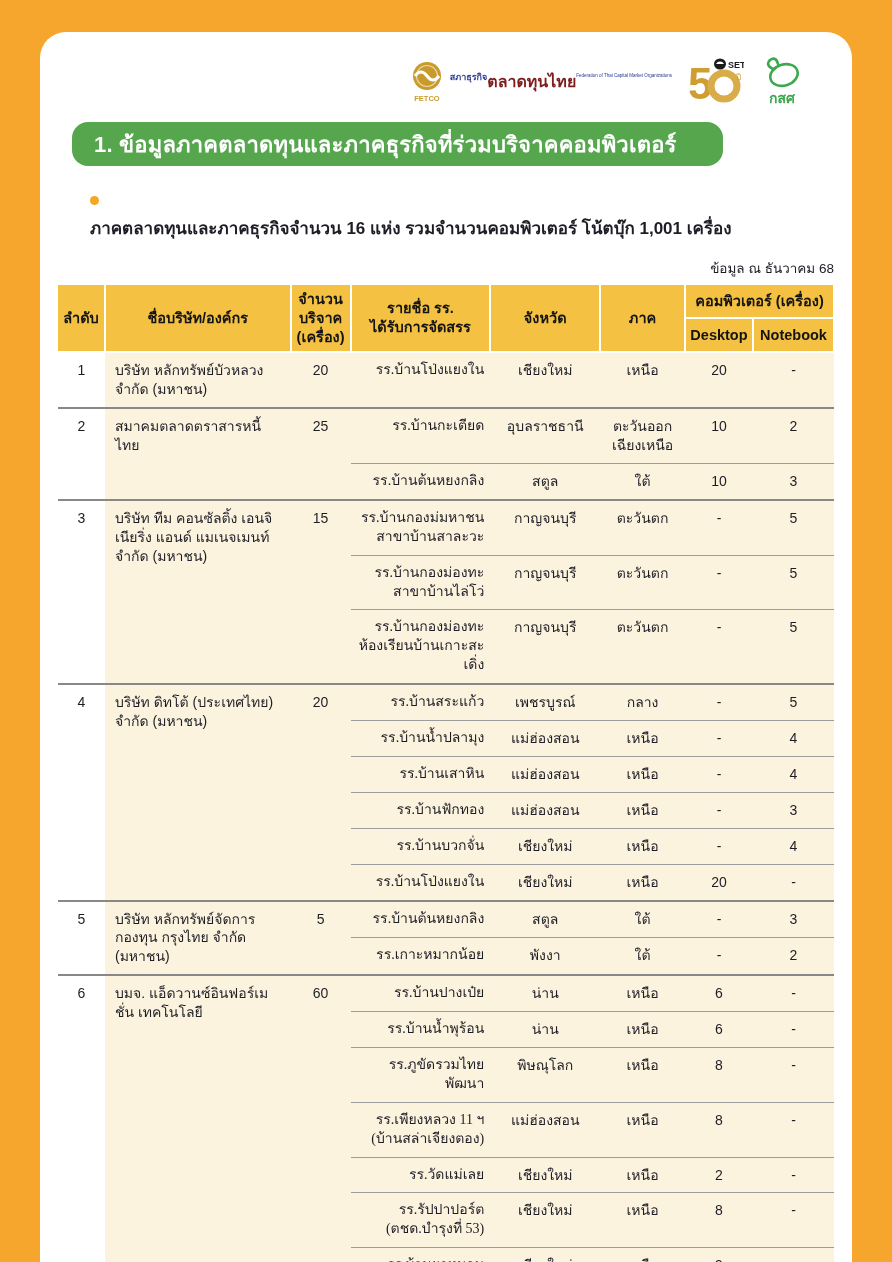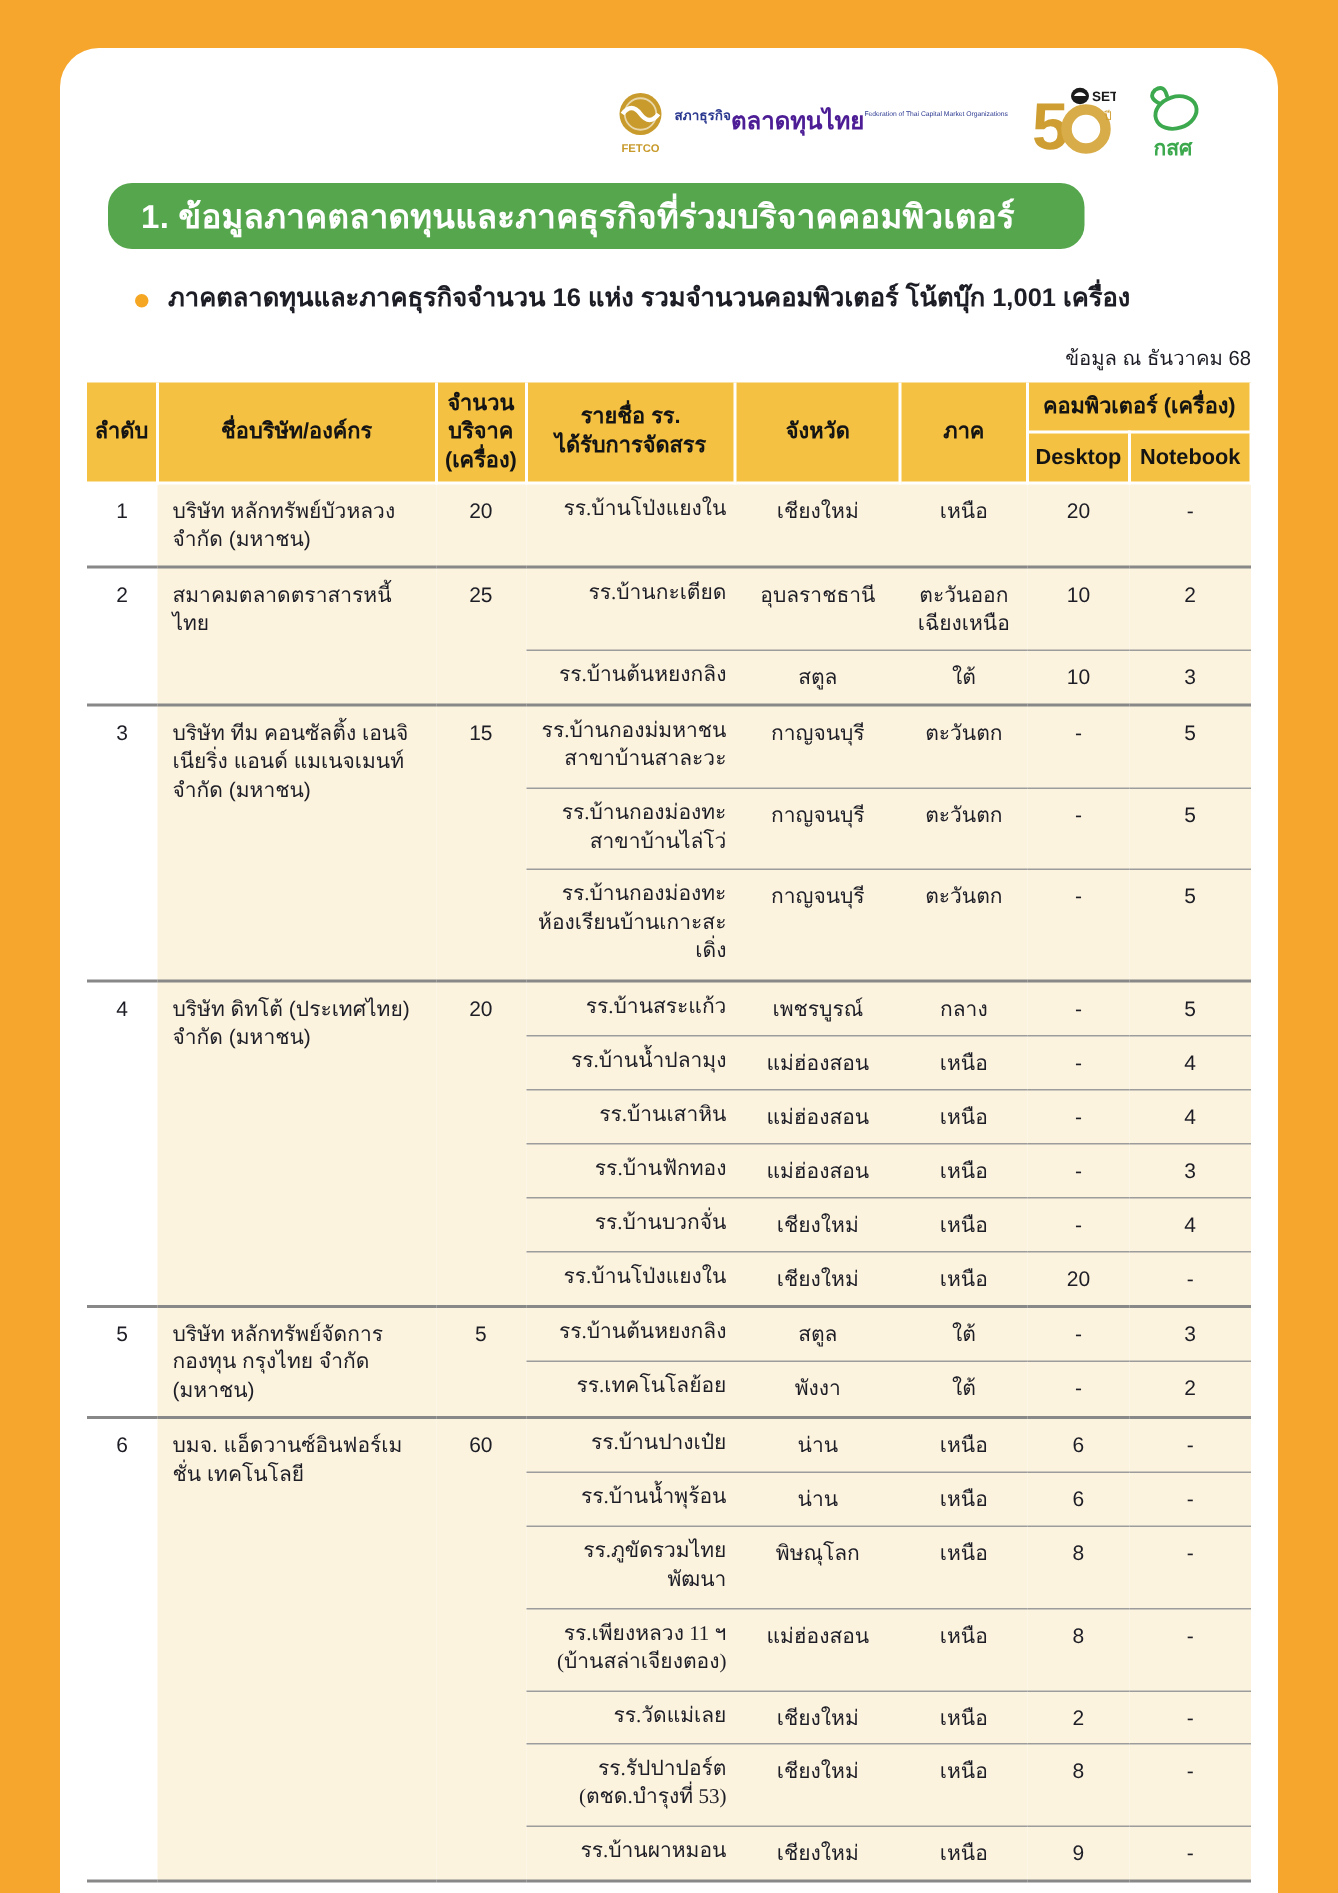--- a/index.html
+++ b/index.html
@@ -22,37 +22,37 @@
   }
   
   .logo-row {
     display:flex; justify-content:flex-end; align-items:center;
     gap:16px; padding:24px 50px 0 0; height:76px;
   }
   .logo { display:flex; align-items:center; }
   .fetco { gap:5px; }
   .fetco-text { display:flex; flex-direction:row; line-height:1.1; }
   .fetco-l1 { font-size:9px; color:#2B3990; font-weight:700; }
-  .fetco-l2 { font-size:16px; color:#4c1d95; font-weight:700; }
+  .fetco-l2 { font-size:16px; color:#7f1d1d; font-weight:700; }
   .fetco-cap { font-size:4.5px; color:#2B3990; margin-top:1px; }
   
   .banner {
     margin:14px 0 0 32px;
     width:651px; height:44px;
     background:#55A64D;
     border-radius:16px;
     display:flex; align-items:center;
     padding-left:22px;
     color:#ffffff;
     font-size:22px; font-weight:700;
     letter-spacing:.2px;
   }
   
   .bullets { list-style:none; margin:22px 0 0 50px; }
-  .bullets li { display:flex; gap:13px; font-size:17px; font-weight:700; margin-bottom:16px; line-height:1.35; }
+  .bullets li { display:flex; gap:13px; font-size:17px; font-weight:700; margin-bottom:16px; line-height:1.35;flex-direction:column; }
   .dot { flex:0 0 9px; width:9px; height:9px; border-radius:50%; background:#F5A623; margin-top:8px; }
   .as-of { text-align:right; margin:0 18px 6px 0; font-size:13.5px; color:#1d1d26;padding-left:20px; }
   
   .table-wrap { margin:0 17px 0 18px; }
   table.donation-table {
     width:100%;
     border-collapse:collapse;
     border-bottom:2px solid #888888;
     font-size:14px;
   }
@@ -268,21 +268,21 @@
             <td class="c-no" rowspan="2">5</td>
             <td class="c-name" rowspan="2">บริษัท หลักทรัพย์จัดการกองทุน กรุงไทย จำกัด (มหาชน)</td>
             <td class="c-donated" rowspan="2">5</td>
             <td class="c-school">รร.บ้านต้นหยงกลิง</td>
             <td class="c-province">สตูล</td>
             <td class="c-region">ใต้</td>
             <td class="c-num">-</td>
             <td class="c-num">3</td>
           </tr>
           <tr class="sub-row">
-            <td class="c-school">รร.เทคโนโลย้อย</td>
+            <td class="c-school">รร.เกาะหมากน้อย</td>
             <td class="c-province">พังงา</td>
             <td class="c-region">ใต้</td>
             <td class="c-num">-</td>
             <td class="c-num">2</td>
           </tr>
           <tr class="group-start">
             <td class="c-no" rowspan="10">6</td>
             <td class="c-name" rowspan="10">บมจ. แอ็ดวานซ์อินฟอร์เมชั่น เทคโนโลยี</td>
             <td class="c-donated" rowspan="10">60</td>
             <td class="c-school">รร.บ้านปางเป๋ย</td>

